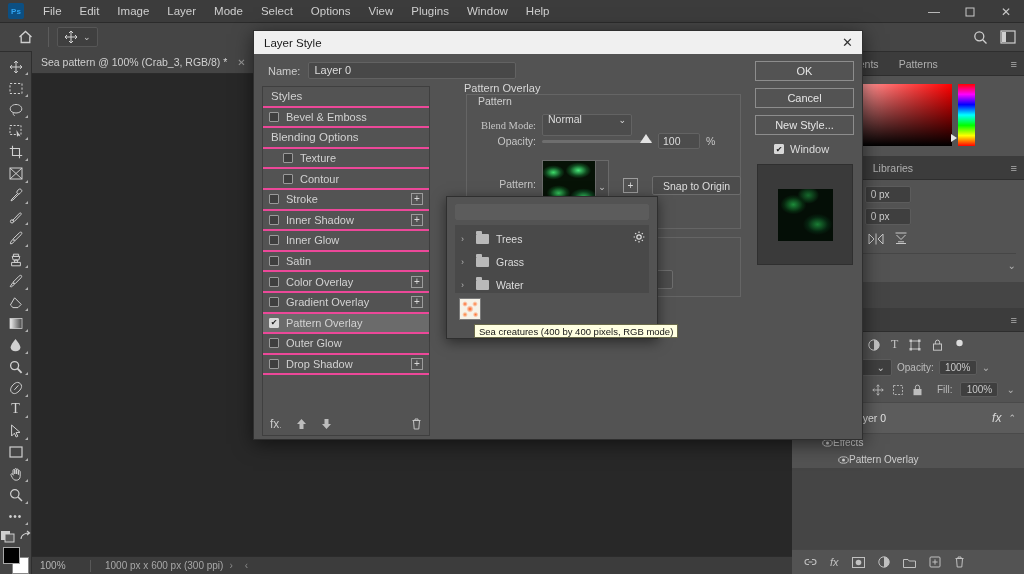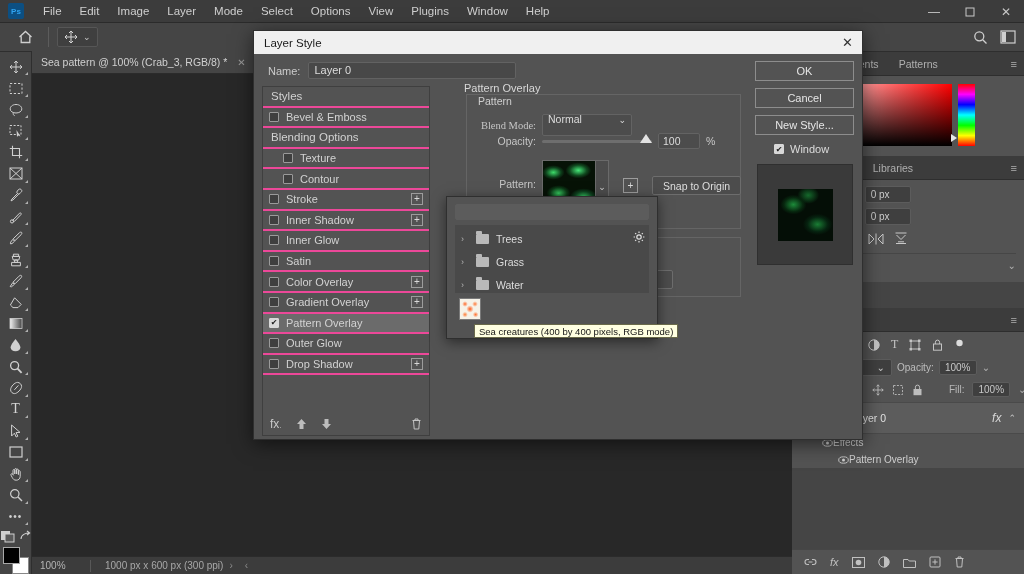--- a/index.html
+++ b/index.html
@@ -673,21 +673,21 @@
           <svg width="12" height="12" viewBox="0 0 12 12">
             <rect x="1.5" y="1.5" width="9" height="9" fill="none" stroke="#bdbdbd" stroke-width="0.9" stroke-dasharray="2 1.4"></rect>
           </svg>
         </span>
       <span>
           <svg width="11" height="12" viewBox="0 0 11 12">
             <rect x="1.5" y="5" width="8" height="6.2" fill="#bdbdbd"></rect>
             <path d="M3.4 5 V3.2 A2.1 2.1 0 0 1 7.6 3.2 V5" fill="none" stroke="#bdbdbd" stroke-width="1"></path>
           </svg>
         </span>
-      <span style="margin-left:18px;">Fill:</span>
+      <span style="margin-left:6px;">Fill:</span>
       <span class="opacity-box">100%</span>
       <span style="color:#b0b0b0;">⌄</span>
     </div>
     <div class="layer-row">
       <span class="eye">
           <svg width="12" height="9" viewBox="0 0 12 9">
             <ellipse cx="6" cy="4.5" rx="5.4" ry="3.6" fill="none" stroke="#dcdcdc" stroke-width="1"></ellipse>
             <circle cx="6" cy="4.5" r="1.8" fill="#dcdcdc"></circle>
           </svg>
         </span>

